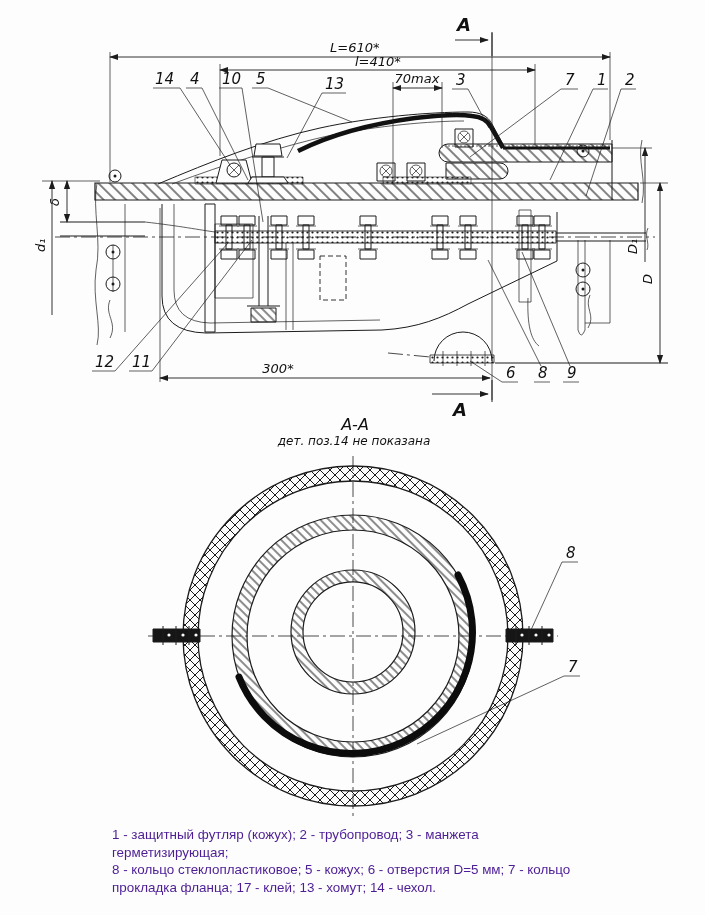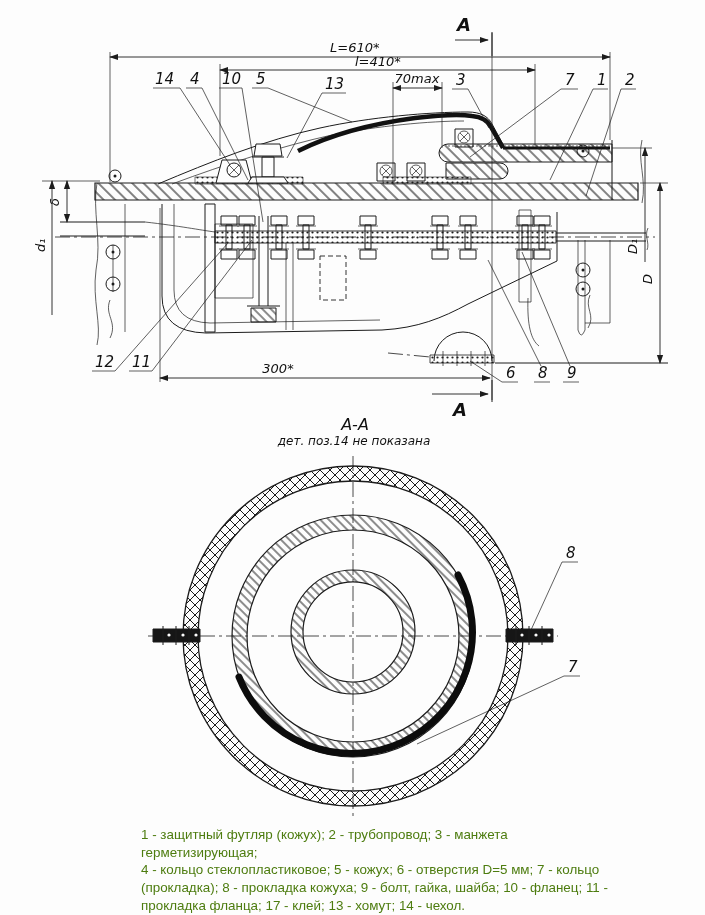--- a/index.html
+++ b/index.html
@@ -12,21 +12,21 @@
   .thick{stroke:#111;stroke-width:4.5;fill:none;}
   .axis{stroke:#1c1c1c;stroke-width:.8;fill:none;stroke-dasharray:15 4 3 4;}
   .dash{stroke:#1c1c1c;stroke-width:.9;fill:none;stroke-dasharray:5 3;}
   .dim{stroke:#1c1c1c;stroke-width:.9;fill:none;}
   .lbl{font:italic 15px "DejaVu Sans",sans-serif;fill:#111;}
   .dimlbl{font:italic 13px "DejaVu Sans",sans-serif;fill:#111;}
   .seclbl{font:italic bold 18px "DejaVu Sans",sans-serif;fill:#111;}
   .ttl{font:italic 16px "DejaVu Sans",sans-serif;fill:#111;text-anchor:middle;}
   .note{font:italic 12px "DejaVu Sans",sans-serif;fill:#111;text-anchor:middle;}
   #legend{position:absolute;left:112px;top:826px;width:482px;
-          font:13.4px/1.32 "Liberation Sans",sans-serif;color:#4d7c0f;margin-left:29px;}
+          font:13.4px/1.32 "Liberation Sans",sans-serif;color:#4c1d95;}
 </style>
 </head>
 <body>
 <div id="page">
 
 <svg width="705" height="820" viewBox="0 0 705 820">
   <defs>
     <pattern id="ph" patternUnits="userSpaceOnUse" width="8" height="8" patternTransform="rotate(-45)">
       <line x1="4" y1="0" x2="4" y2="8" stroke="#1c1c1c" stroke-width="1.1"></line>
     </pattern>
@@ -390,18 +390,17 @@
     <g>
       <text class="lbl" x="568" y="672">7</text>
       <line class="thin" x1="564" y1="676" x2="580" y2="676"></line>
       <line class="thin" x1="564" y1="676" x2="417" y2="744"></line>
     </g>
   </g>
 </svg>
 
 <div id="legend">
   <div>1 - защитный футляр (кожух); 2 - трубопровод; 3 - манжета герметизирующая;</div>
-  <div>4 - кольцо стеклопластиковое; 5 - кожух; 6 - отверстия D=5 мм; 7 - кольцо</div>
-  <div>(прокладка); 8 - прокладка кожуха; 9 - болт, гайка, шайба; 10 - фланец; 11 -</div>
+  <div>8 - кольцо стеклопластиковое; 5 - кожух; 6 - отверстия D=5 мм; 7 - кольцо</div>
   <div>прокладка фланца; 17 - клей; 13 - хомут; 14 - чехол.</div>
 </div>
 
 </div>
 
 </body></html>

